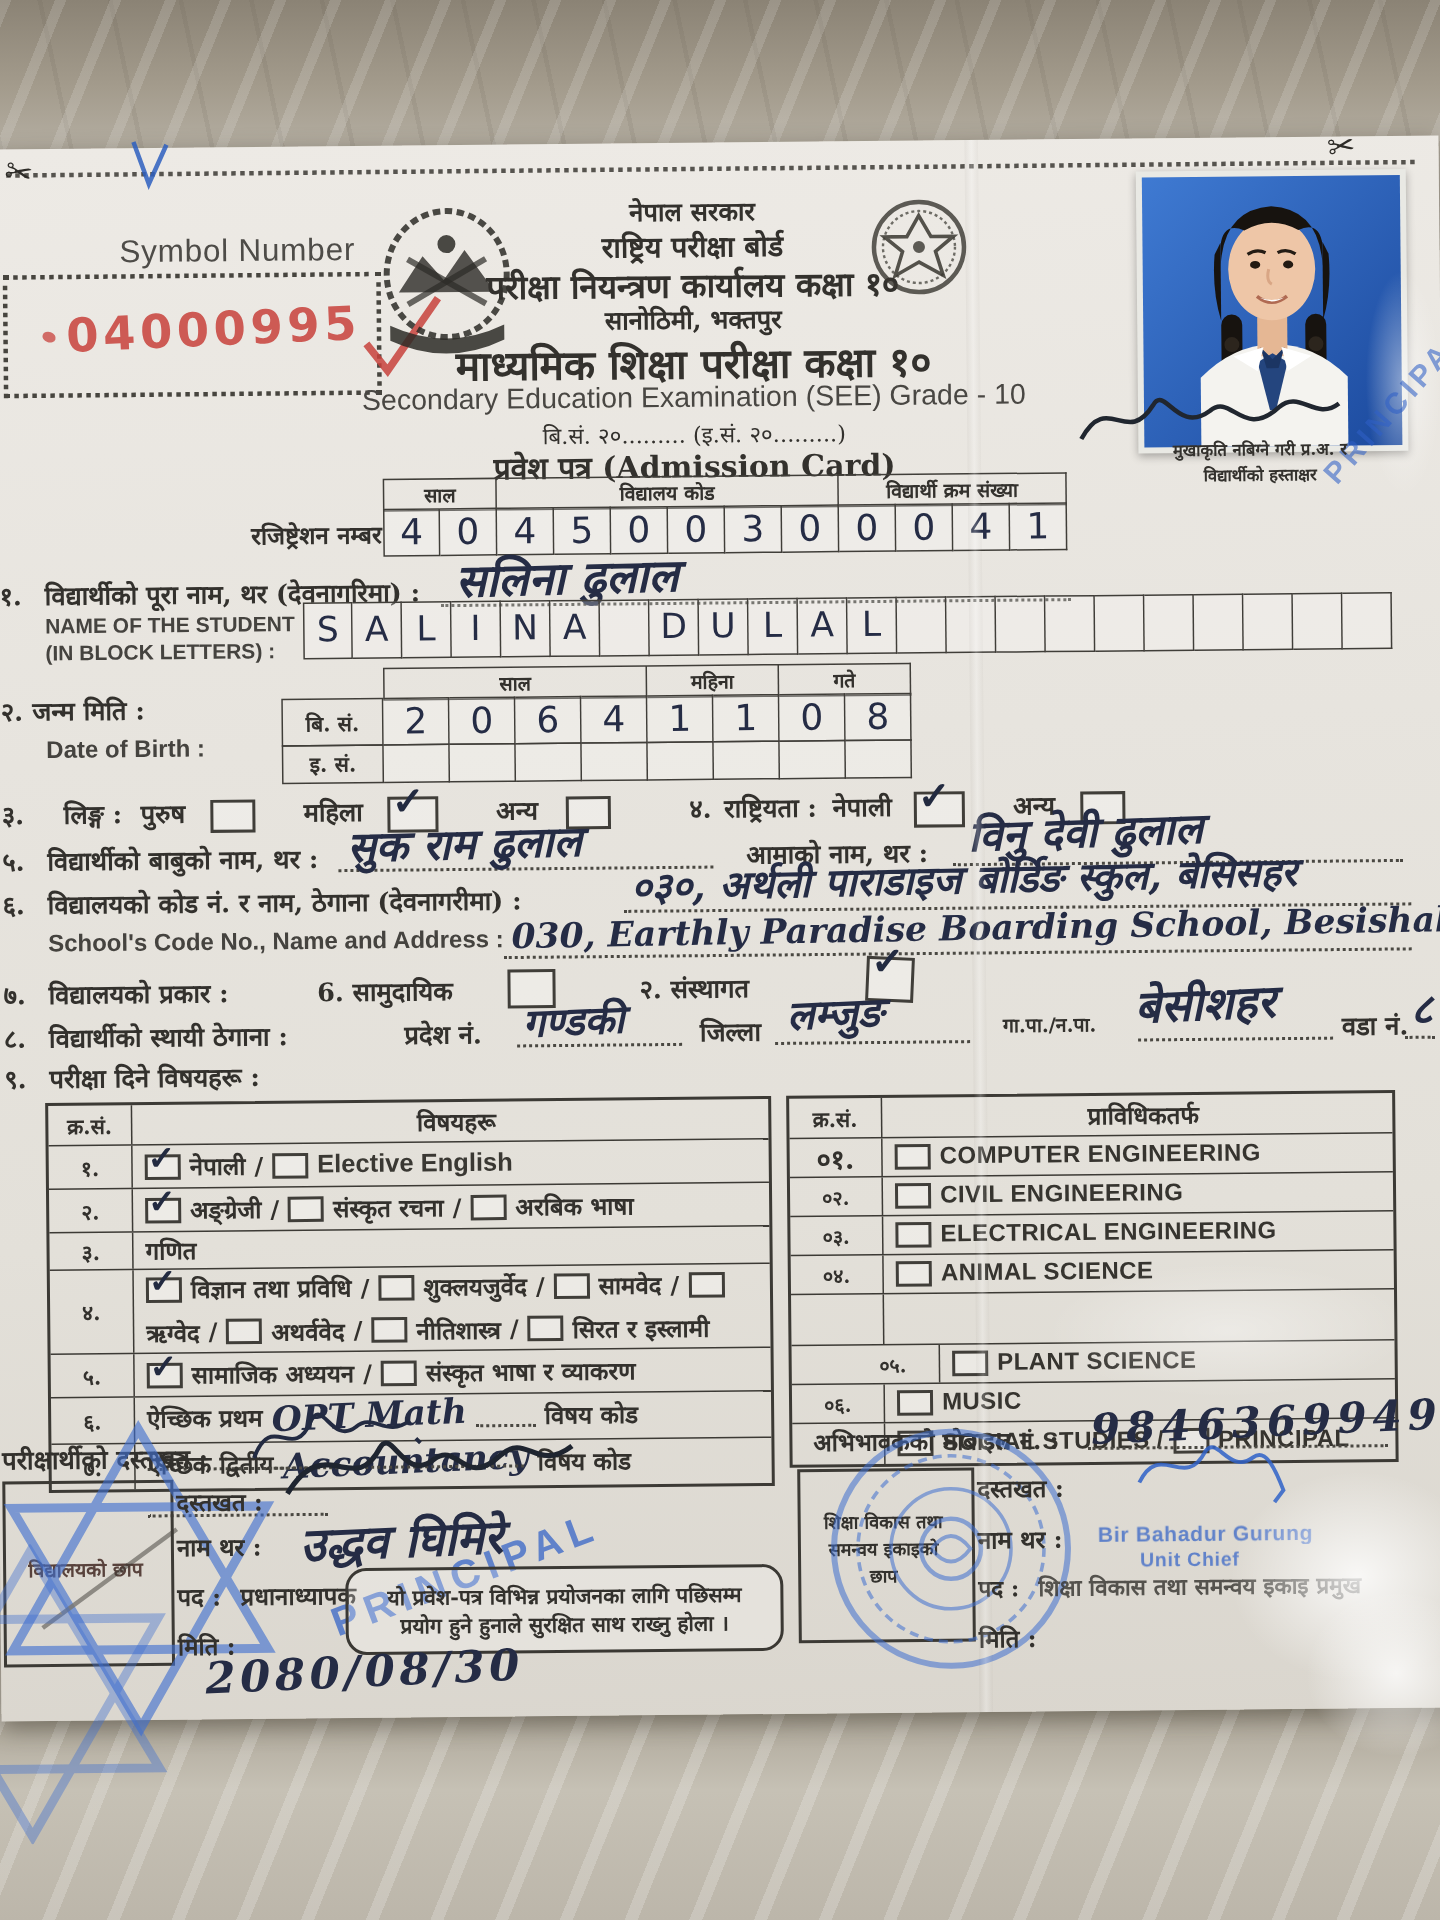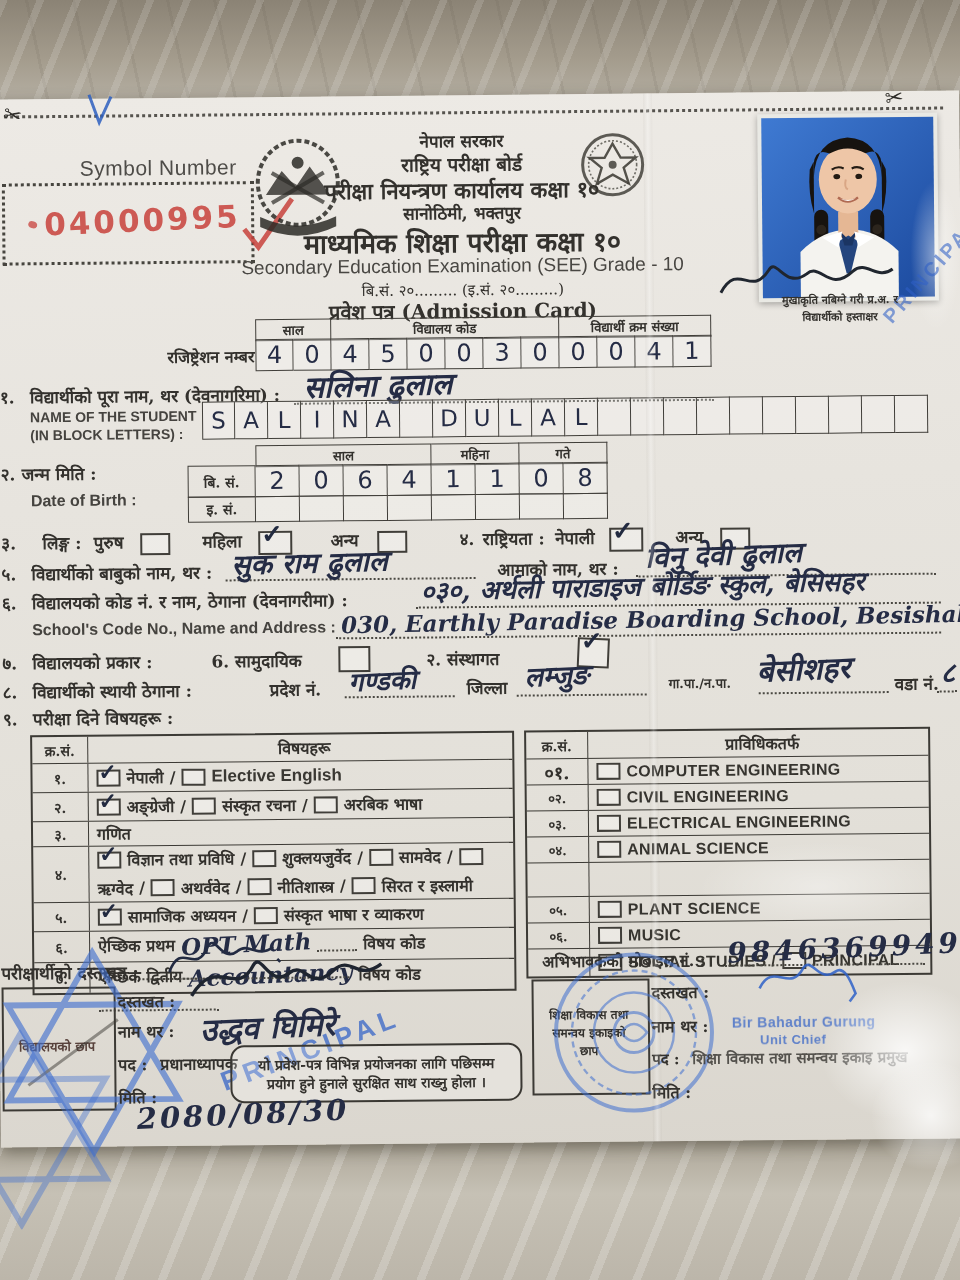--- a/index.html
+++ b/index.html
@@ -441,21 +441,21 @@
         <div class="tbody-cell">
           <span class="cbs"></span>
           <span class="en tech">ANIMAL SCIENCE</span>
         </div>
       </div>
       <div class="trow" style="height:34px;">
         <div class="tsn" style="width:62px;"></div>
         <div class="tbody-cell"></div>
       </div>
       <div class="trow" style="height:26px;">
-        <div class="tsn np" style="width:62px;font-size:13px;">०५.</div>
+        <div class="tsn np" style="width:62px;font-size:13px;margin-left:37px;">०५.</div>
         <div class="tbody-cell">
           <span class="cbs"></span>
           <span class="en tech">PLANT SCIENCE</span>
         </div>
       </div>
       <div class="trow" style="height:26px;">
         <div class="tsn np" style="width:62px;font-size:13px;">०६.</div>
         <div class="tbody-cell">
           <span class="cbs"></span>
           <span class="en tech">MUSIC</span>

